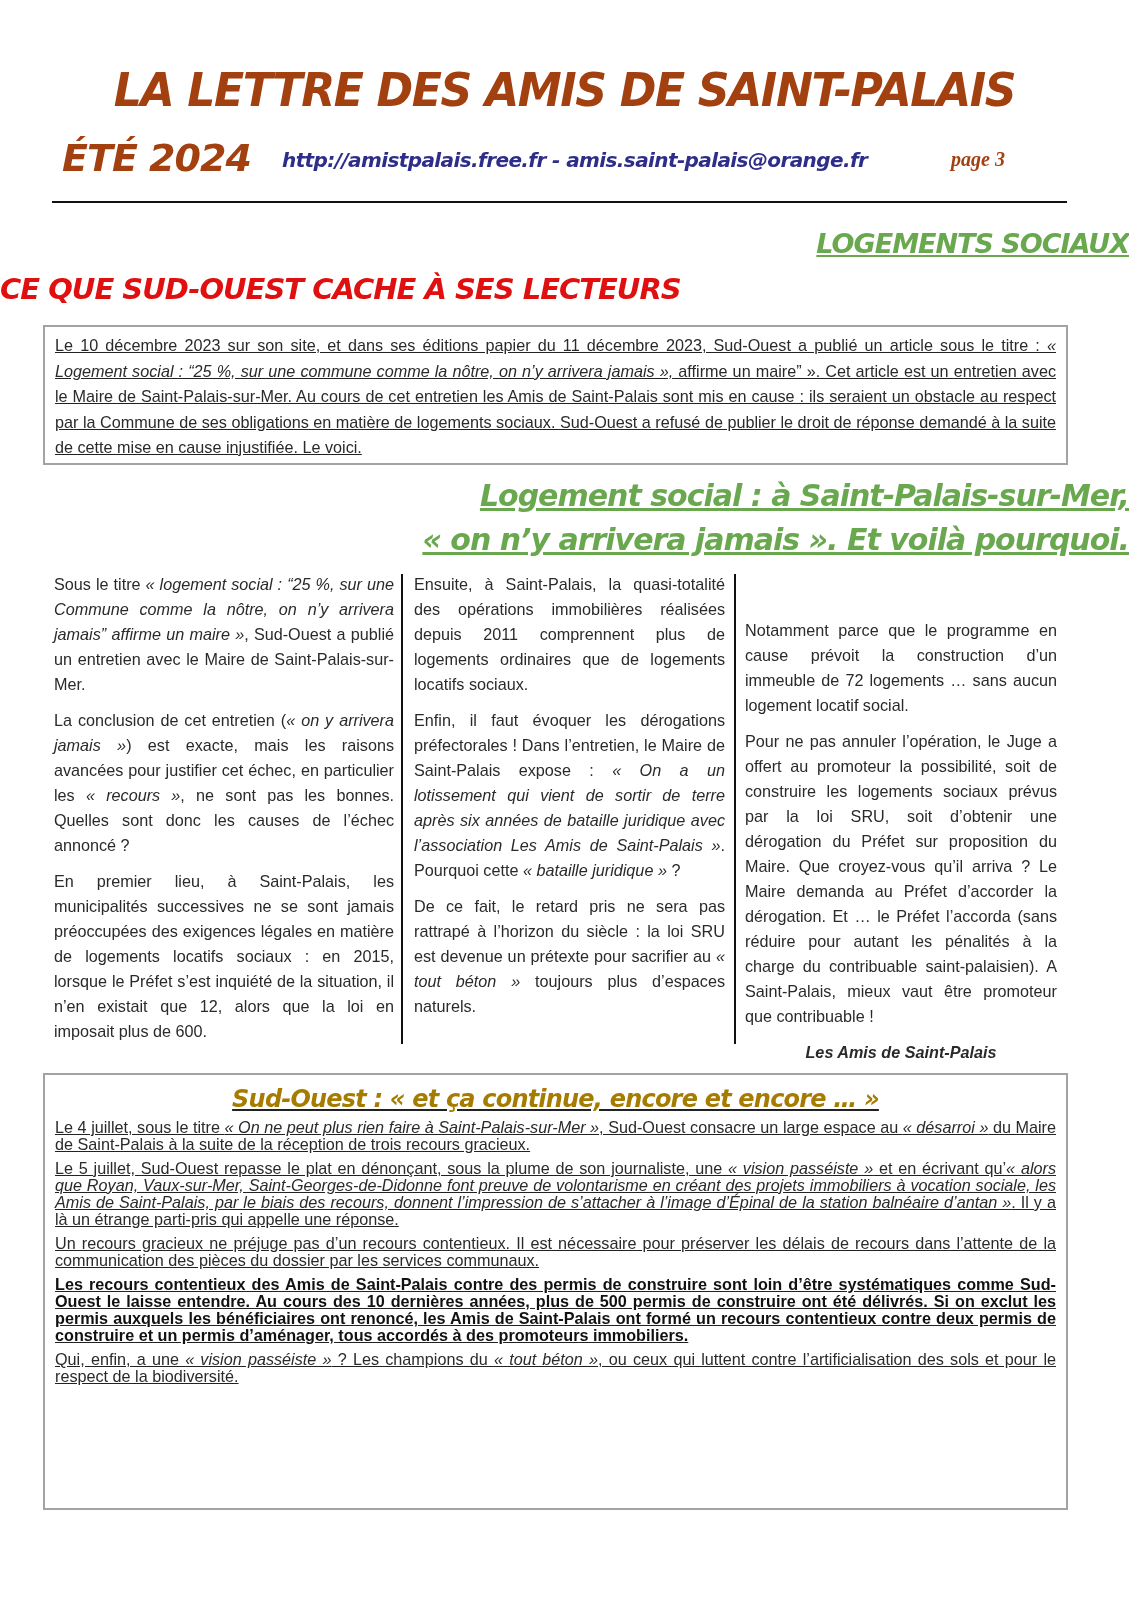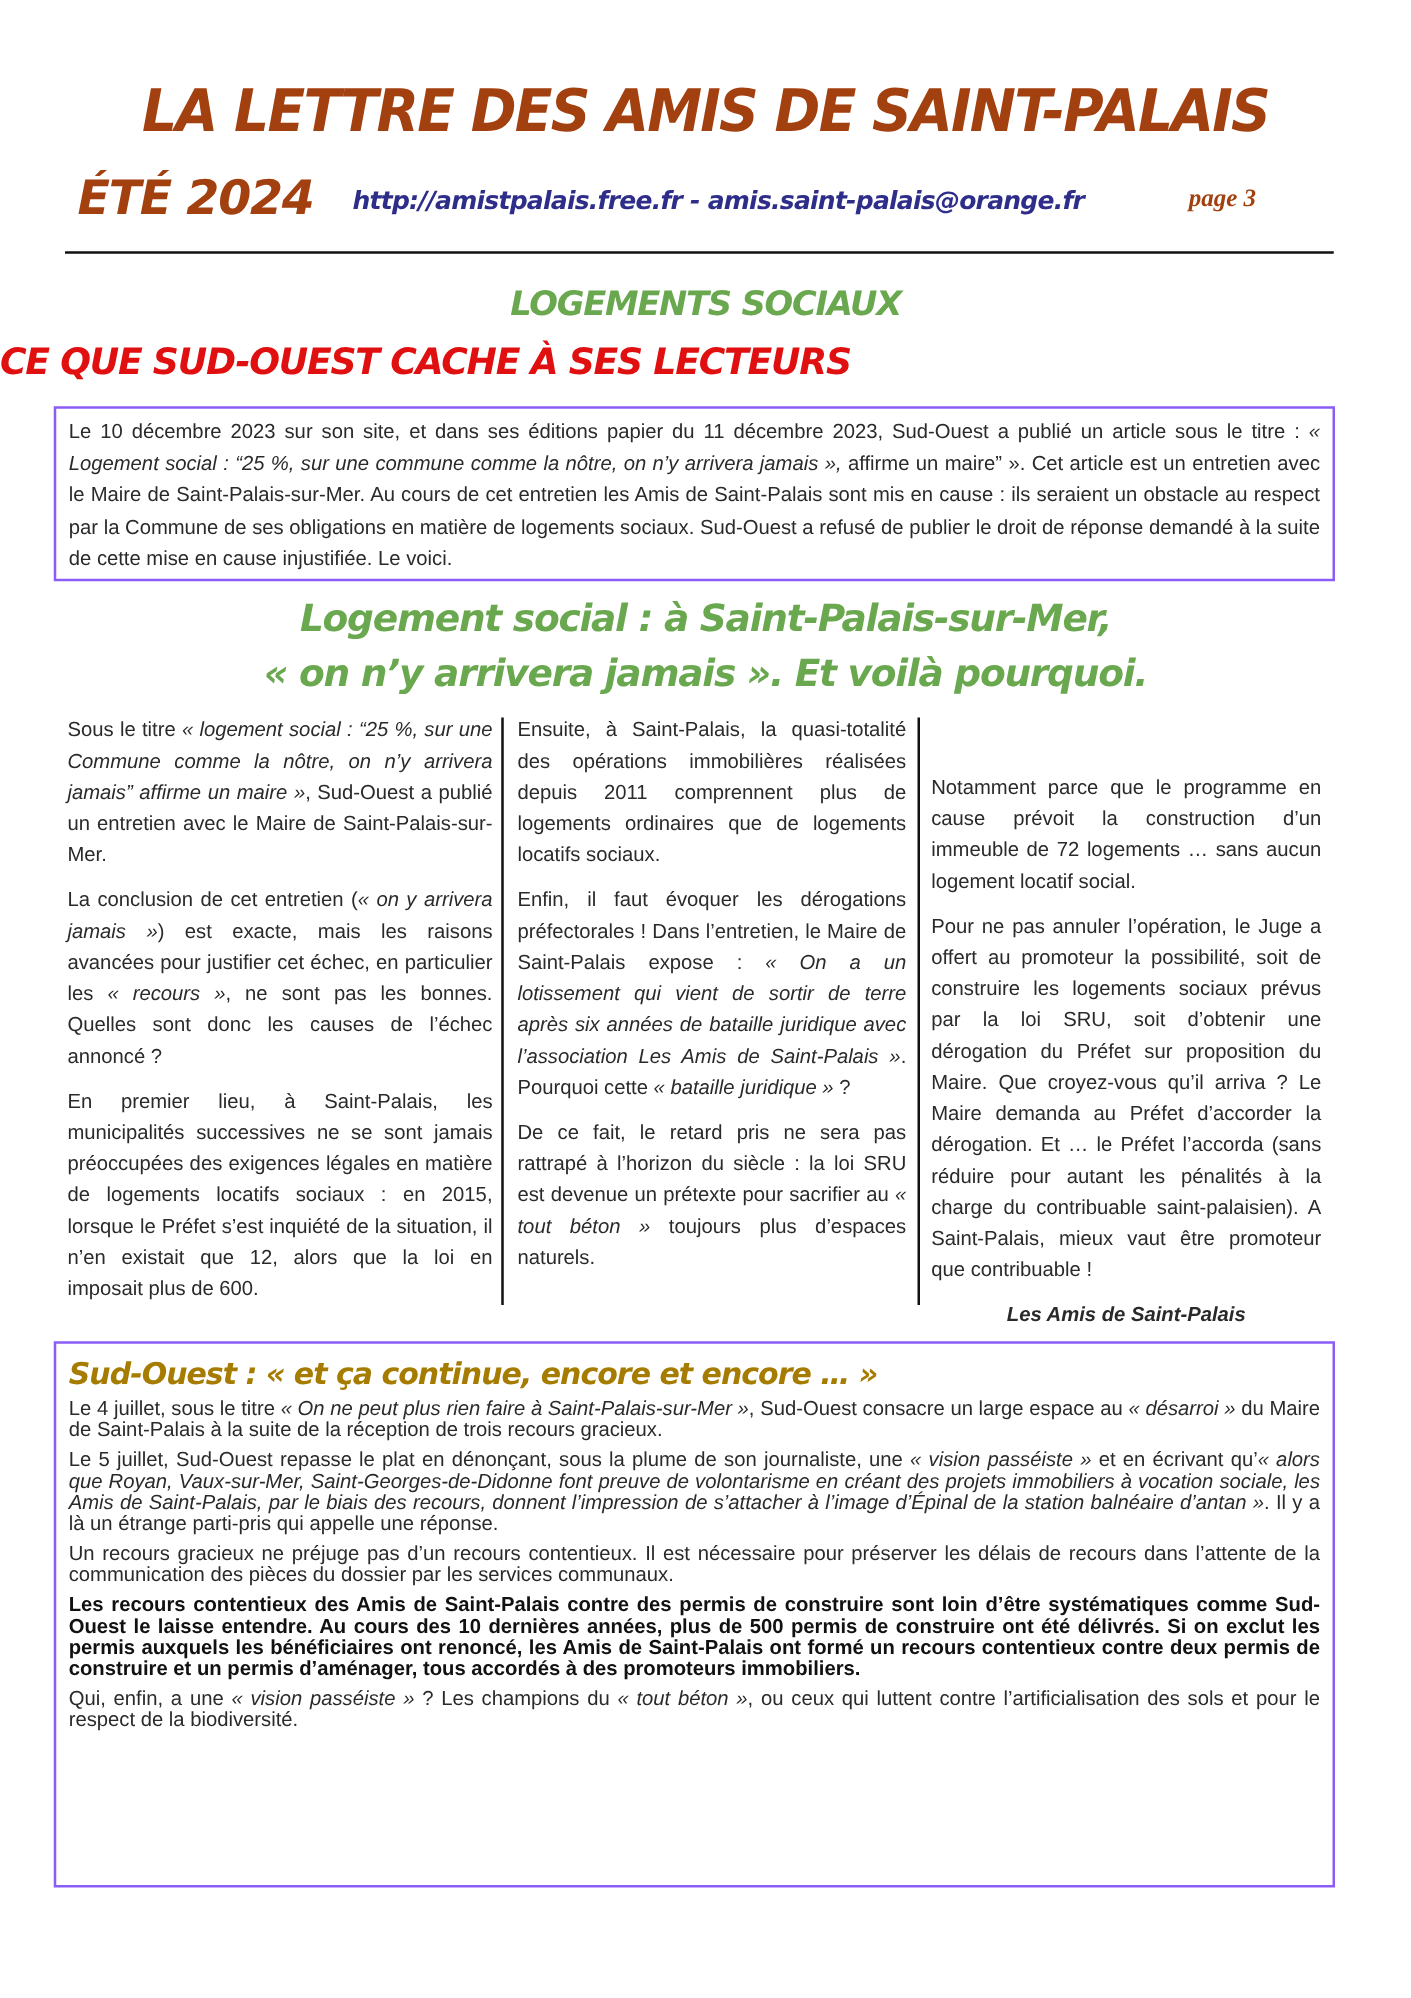--- a/index.html
+++ b/index.html
@@ -19,49 +19,49 @@
     .contact {
       position: absolute; left: 282px; top: 148px; font-family: "DejaVu Sans", sans-serif;
       font-style: italic; font-weight: bold; font-size: 20px; color: #2e2e8a; letter-spacing: -0.6px;
     }
     .page-num {
       position: absolute; left: 951px; top: 148px; font-family: Liberation Serif, serif;
       font-style: italic; font-weight: bold; font-size: 20px; color: #a3400f;
     }
     .rule { position: absolute; left: 52px; top: 201px; width: 1015px; height: 2px; background: #111; }
     .h-green {
-      position: absolute; left: 0; width: 1129px; text-align: center;
+      position: absolute; left: 0; width: 1129px; text-align: right;
       font-family: "DejaVu Sans", sans-serif; font-style: italic; font-weight: bold;
-      color: #6aa84f; letter-spacing: -1px;
+      color: #6aa84f; letter-spacing: -1px; text-decoration: underline;
     }
     .h-red {
       position: absolute; left: 0; width: 1129px; text-align: left;
       font-family: "DejaVu Sans", sans-serif; font-style: italic; font-weight: bold;
       color: #e01010; letter-spacing: -1px;
     }
     .box {
-      position: absolute; border: 2px solid #8b5cf6; box-sizing: border-box;
+      position: absolute; border: 2px solid #a3a3a3; box-sizing: border-box; text-decoration: underline;
     }
     .intro-box { left: 43px; top: 325px; width: 1025px; height: 140px; padding: 6px 10px; }
     .intro-box p {
       margin: 0; font-size: 16.2px; line-height: 25.5px; text-align: justify; color: #2a2a2a;
     }
     .cols { position: absolute; top: 572px; left: 52px; width: 1015px; height: 475px; }
     .col { position: absolute; top: 0; font-size: 16.2px; line-height: 25px; color: #2a2a2a; text-align: justify; }
     .col p { margin: 0 0 11px 0; }
     .col1 { left: 2px; width: 340px; }
     .col2 { left: 362px; width: 311px; }
     .col3 { left: 693px; width: 312px; margin-top: 46px; }
     .col-sep { position: absolute; top: 2px; width: 2px; height: 470px; background: #111; }
     .sep1 { left: 349px; }
     .sep2 { left: 682px; }
     .signature { text-align: center; font-weight: bold; font-style: italic; margin-top: 4px; }
     .bottom-box { left: 43px; top: 1073px; width: 1025px; height: 437px; padding: 6px 10px; }
     .bottom-box h3 {
-      margin: 4px 0 6px 0; font-family: "DejaVu Sans", sans-serif;
+      margin: 4px 0 6px 0; text-align: center; font-family: "DejaVu Sans", sans-serif;
       font-style: italic; font-weight: bold; font-size: 24px; color: #a67c00; letter-spacing: -0.8px;
     }
     .bottom-box p {
       margin: 0 0 7px 0; font-size: 16.2px; line-height: 17px; text-align: justify; color: #2a2a2a;
     }
     .bottom-box p.bold { font-weight: bold; color: #111; }
     i { font-style: italic; }
   </style>
 </head>
 <body>

